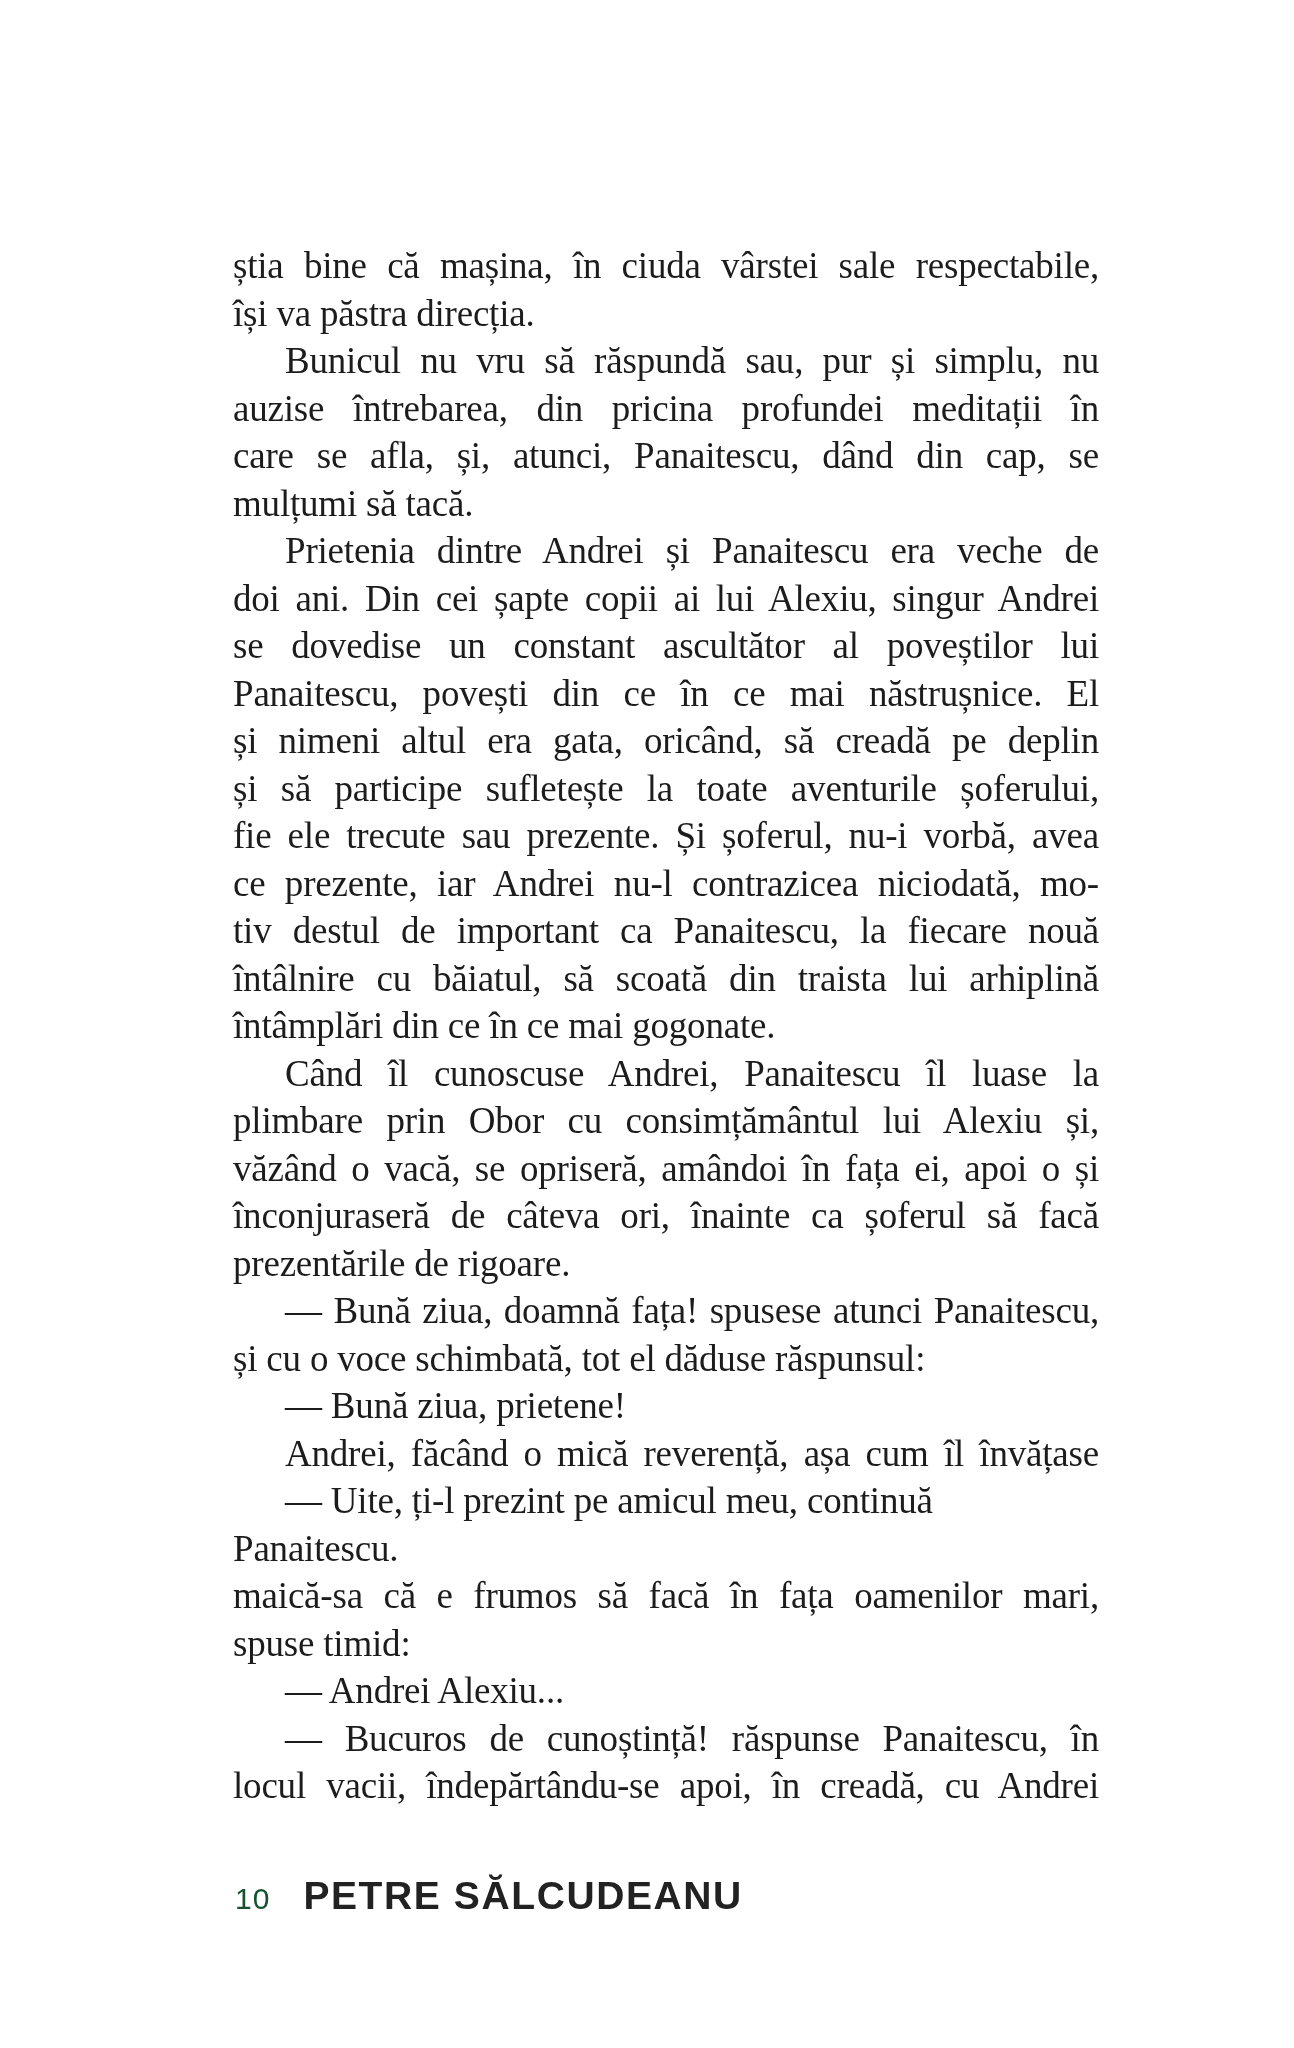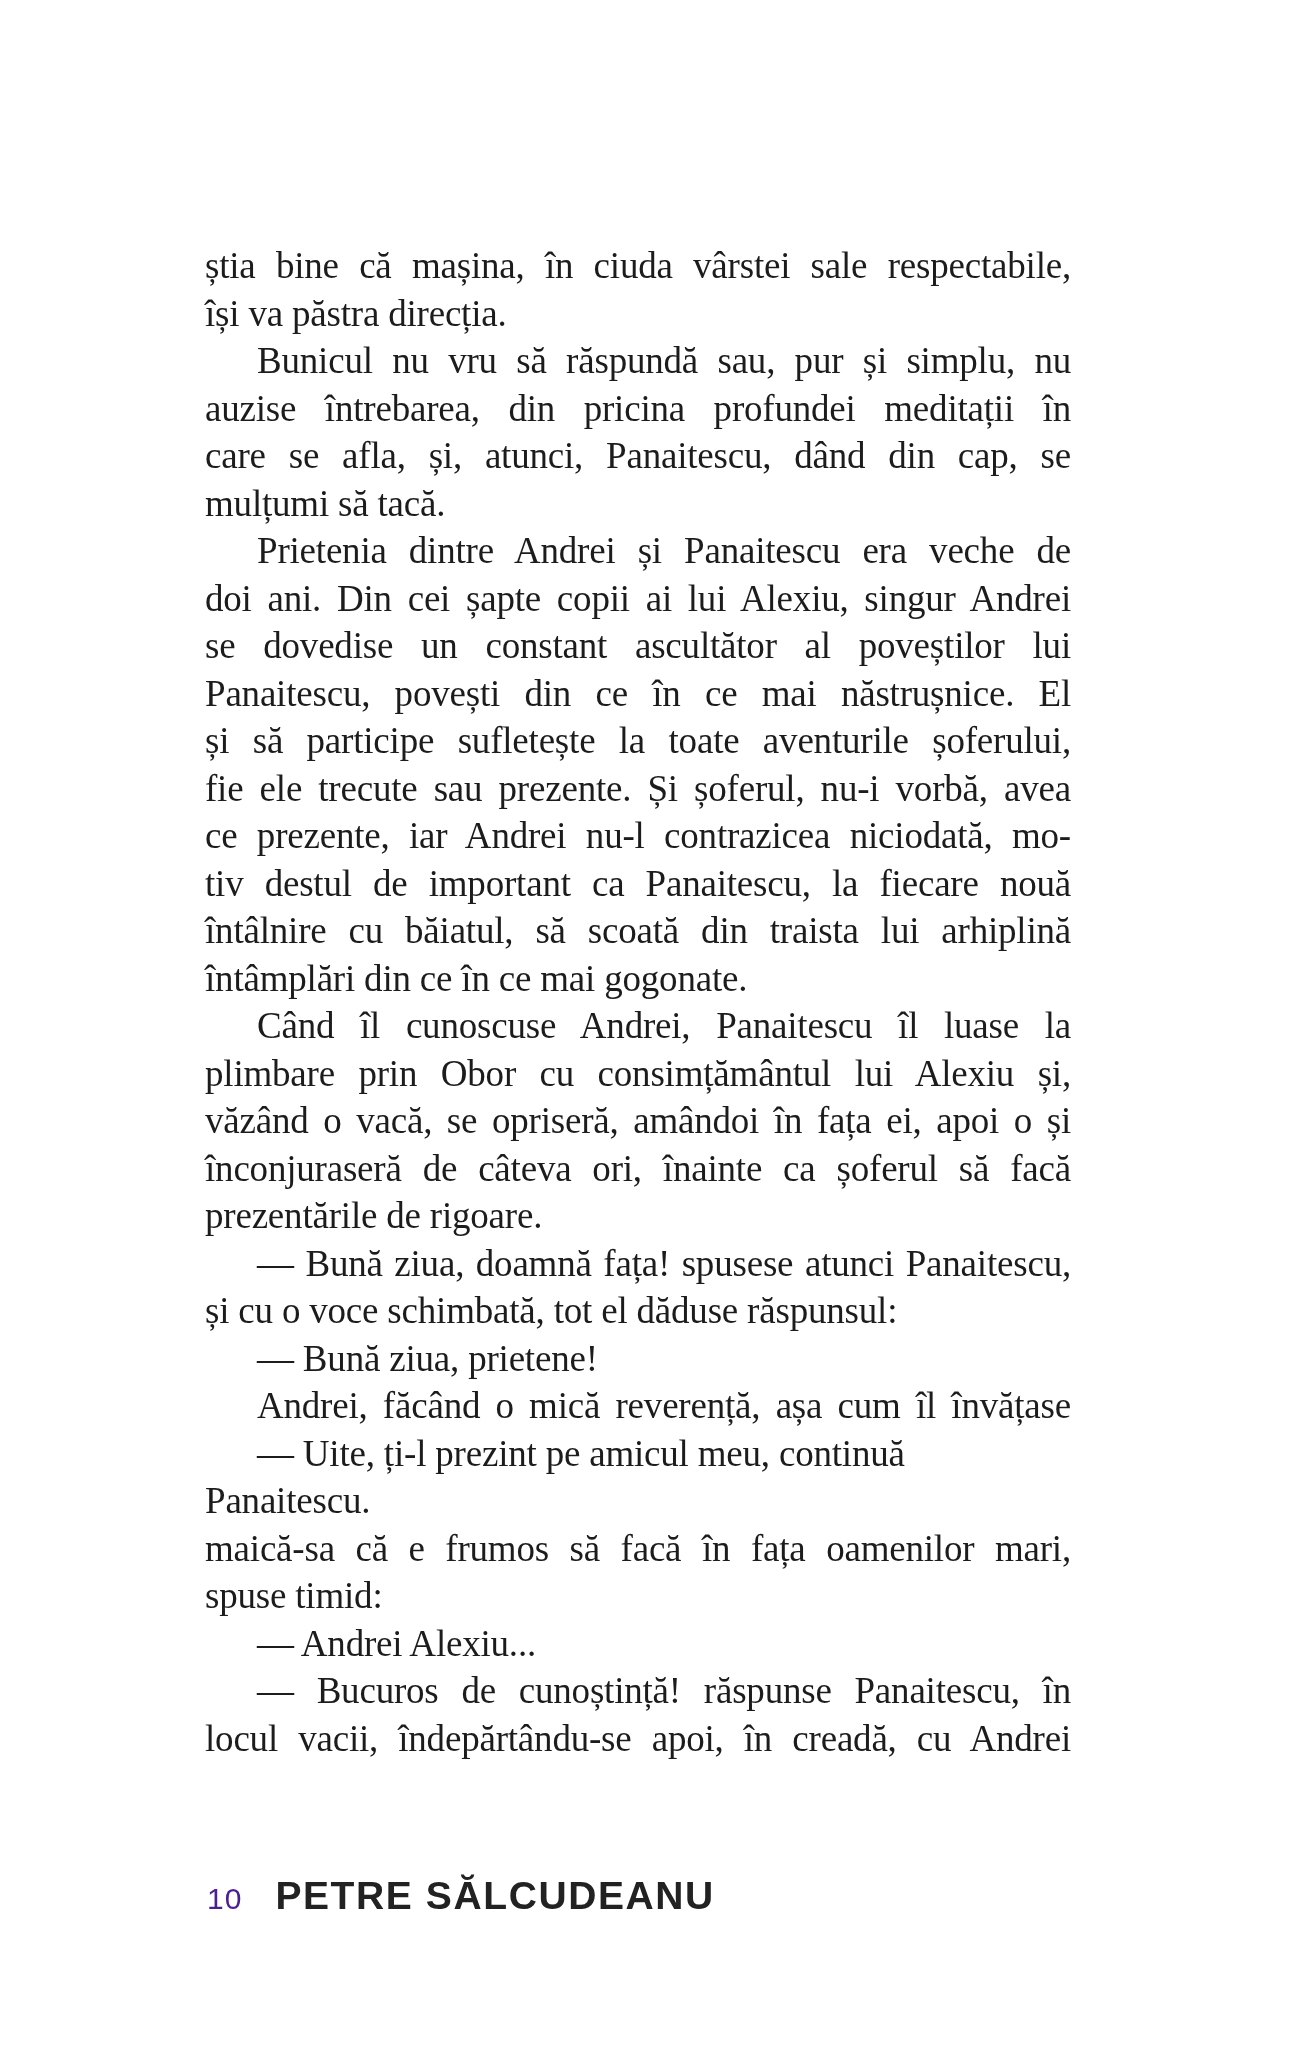--- a/index.html
+++ b/index.html
@@ -10,20 +10,21 @@
     width: 1294px;
     height: 2048px;
     background: #ffffff;
     position: relative;
     overflow: hidden;
   }
   .book-page {
     position: absolute;
     inset: 0;
     background: #ffffff;
+    margin-left: 28px;
   }
   .page-text {
     position: absolute;
     left: 205px;
     top: 242px;
     width: 866px;
     color: #1c1c1c;
     font-family: "Liberation Serif", serif;
   }
   .line {
@@ -45,21 +46,21 @@
     top: 1876px;
     display: flex;
     align-items: baseline;
     gap: 33px;
     font-family: "Liberation Sans", sans-serif;
   }
   .page-number {
     font-size: 30px;
     line-height: 1;
     font-weight: 400;
-    color: #4c1d95;
+    color: #14532d;
     letter-spacing: 1px;
   }
   .footer-author {
     font-size: 39px;
     line-height: 1;
     font-weight: 700;
     color: #222222;
     letter-spacing: 1.6px;
   }
 </style>
@@ -72,20 +73,21 @@
       <div class="line justify">știa bine că mașina, în ciuda vârstei sale respectabile,</div>
       <div class="line">își va păstra direcția.</div>
       <div class="line indent justify">Bunicul nu vru să răspundă sau, pur și simplu, nu</div>
       <div class="line justify">auzise întrebarea, din pricina profundei meditații în</div>
       <div class="line justify">care se afla, și, atunci, Panaitescu, dând din cap, se</div>
       <div class="line">mulțumi să tacă.</div>
       <div class="line indent justify">Prietenia dintre Andrei și Panaitescu era veche de</div>
       <div class="line justify">doi ani. Din cei șapte copii ai lui Alexiu, singur Andrei</div>
       <div class="line justify">se dovedise un constant ascultător al poveștilor lui</div>
       <div class="line justify">Panaitescu, povești din ce în ce mai năstrușnice. El</div>
+      <div class="line justify">și nimeni altul era gata, oricând, să creadă pe deplin</div>
       <div class="line justify">și să participe sufletește la toate aventurile șoferului,</div>
       <div class="line justify">fie ele trecute sau prezente. Și șoferul, nu-i vorbă, avea</div>
       <div class="line justify">ce prezente, iar Andrei nu-l contrazicea niciodată, mo-</div>
       <div class="line justify">tiv destul de important ca Panaitescu, la fiecare nouă</div>
       <div class="line justify">întâlnire cu băiatul, să scoată din traista lui arhiplină</div>
       <div class="line">întâmplări din ce în ce mai gogonate.</div>
       <div class="line indent justify">Când îl cunoscuse Andrei, Panaitescu îl luase la</div>
       <div class="line justify">plimbare prin Obor cu consimțământul lui Alexiu și,</div>
       <div class="line justify">văzând o vacă, se opriseră, amândoi în fața ei, apoi o și</div>
       <div class="line justify">înconjuraseră de câteva ori, înainte ca șoferul să facă</div>

